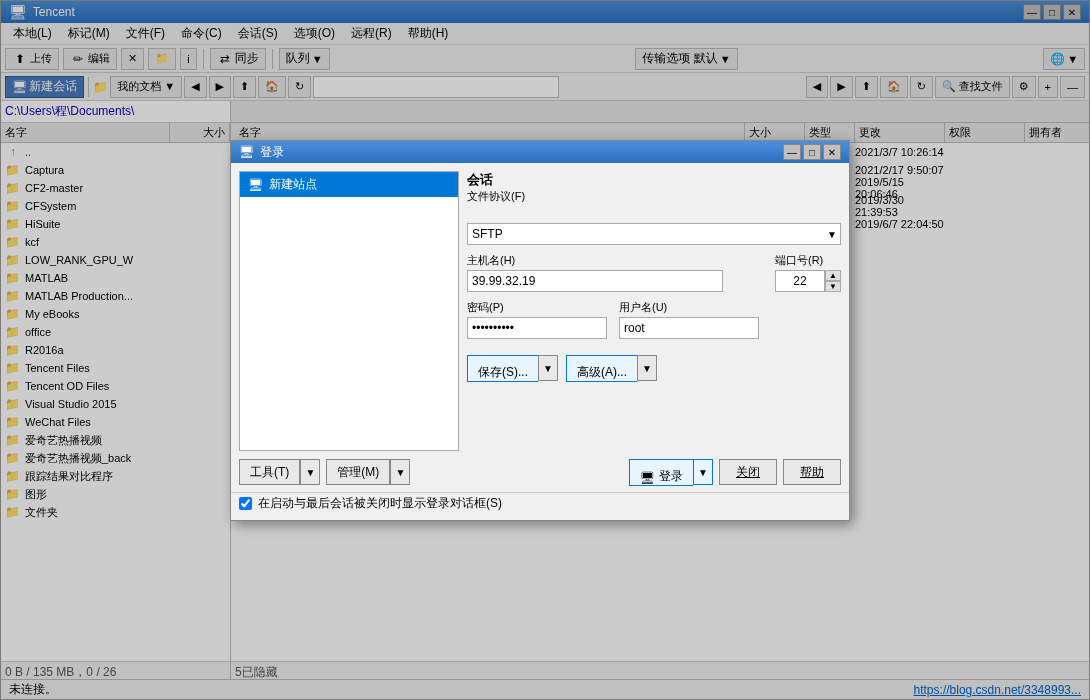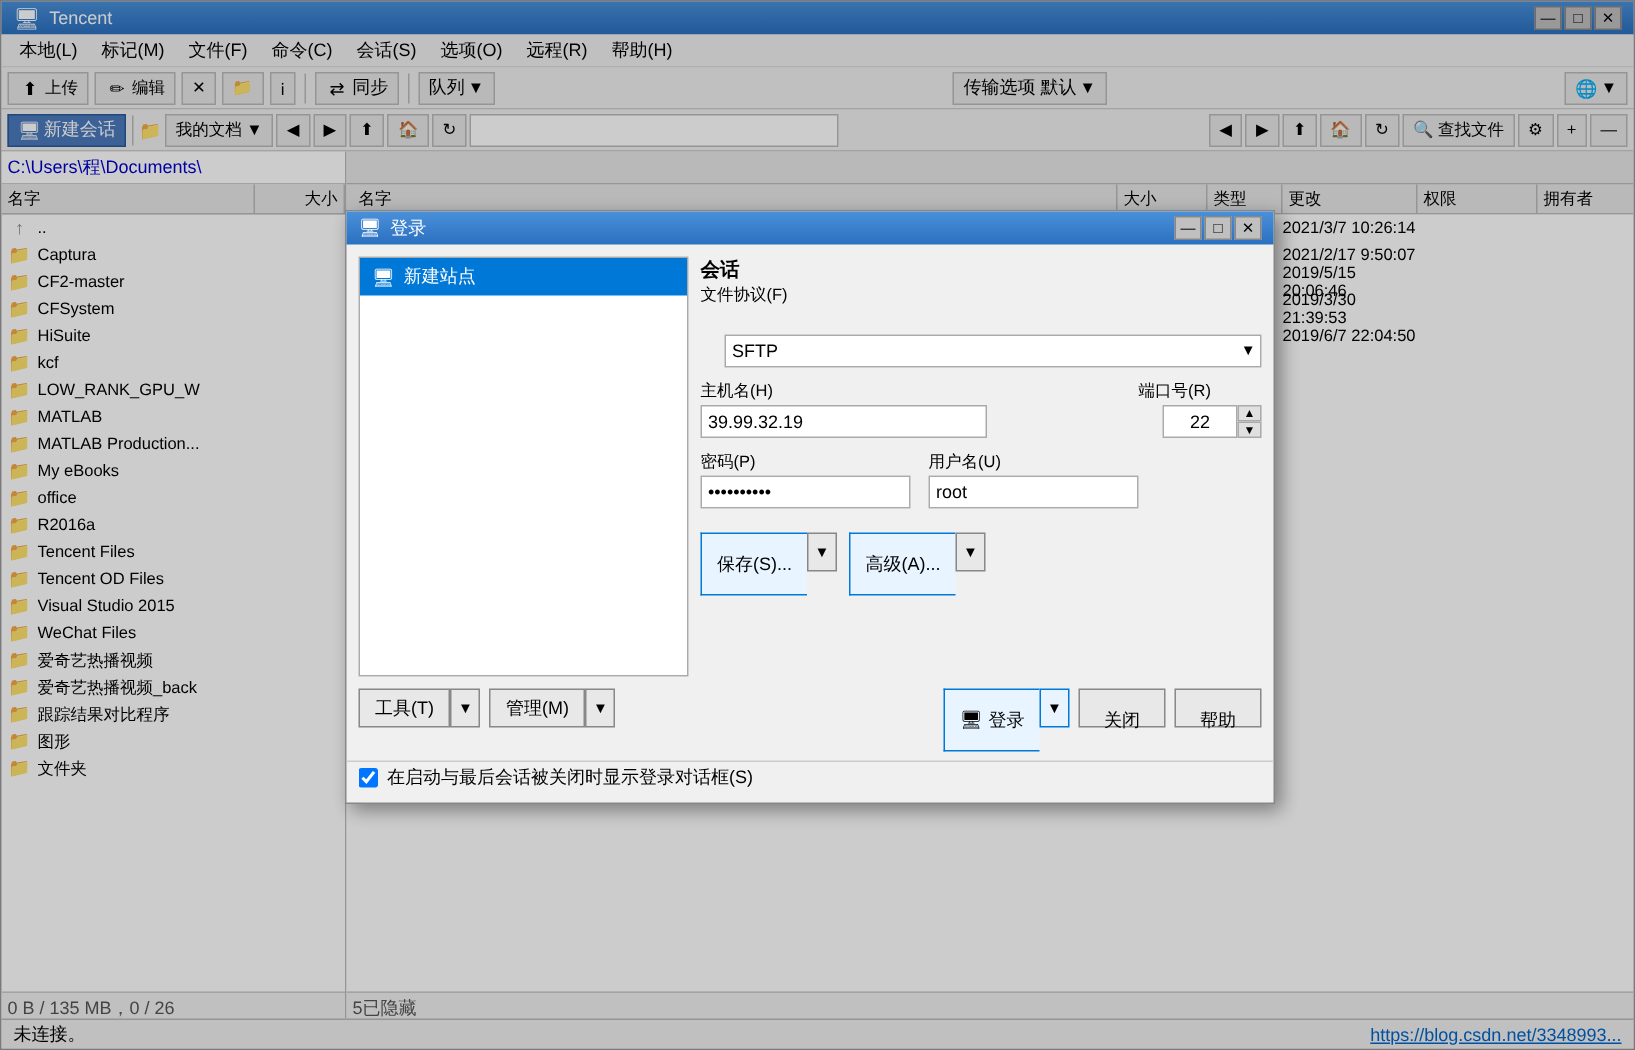--- a/index.html
+++ b/index.html
@@ -58,30 +58,30 @@
     .session-list-item.selected { background: #0078d7; color: white; }
     .session-form { flex: 1; display: flex; flex-direction: column; gap: 0; }
     .form-section-title { font-size: 13px; font-weight: bold; margin-bottom: 0; color: #000; }
     .form-group { display: flex; flex-direction: column; margin-bottom: 8px; gap: 17px; }
     .form-label { font-size: 11px; margin-bottom: 2px; color: #000; }
     .form-input { height: 22px; border: 1px solid #aaa; padding: 2px 4px; font-size: 12px; background: white; }
     .form-row { display: flex; gap: 12px; }
     .form-col { display: flex; flex-direction: column; }
     .form-col-wide { flex: 1; }
     .form-select { height: 22px; border: 1px solid #aaa; background: white; font-size: 12px; padding: 0 4px; }
-    .select-wrapper { position: relative; display: flex; margin-left: 16px; }
+    .select-wrapper { position: relative; display: flex; }
     .select-wrapper select { flex: 1; appearance: none; padding-right: 20px; }
     .select-arrow { position: absolute; right: 4px; top: 50%; transform: translateY(-50%); font-size: 10px; pointer-events: none; }
-    .spinner-wrapper { display: flex; align-items: center; margin-left: 16px; }
+    .spinner-wrapper { display: flex; align-items: center; }
     .spinner-input { width: 50px; height: 22px; border: 1px solid #aaa; text-align: center; font-size: 12px; }
     .spinner-btns { display: flex; flex-direction: column; }
     .spinner-btn { width: 16px; height: 11px; background: #e0e0e0; border: 1px solid #aaa; cursor: pointer; display: flex; align-items: center; justify-content: center; font-size: 8px; line-height: 1; }
-    .btn { height: 26px; padding: 12px 16px; border: 1px solid #888; background: #e8e8e8; cursor: pointer; font-size: 12px; display: flex; align-items: flex-start; gap: 4px; }
+    .btn { height: 26px; padding: 12px 16px; border: 1px solid #888; background: #e8e8e8; cursor: pointer; font-size: 12px; display: flex; align-items: center; gap: 4px; text-decoration: underline; }
     .btn-split { display: flex; }
-    .btn-main { height: 42px; padding: 0 10px; border: 1px solid #0078d7; background: #e8f4ff; cursor: pointer; font-size: 12px; display: flex; align-items: center; gap: 4px; border-right: none; }
+    .btn-main { height: 27px; padding: 0 10px; border: 1px solid #0078d7; background: #e8f4ff; cursor: pointer; font-size: 12px; display: flex; align-items: flex-end; gap: 4px; border-right: none; }
     .btn-dropdown { width: 20px; height: 26px; border: 1px solid #0078d7; background: #e8f4ff; cursor: pointer; display: flex; align-items: center; justify-content: center; font-size: 10px; }
     .btn-dropdown2 { width: 20px; height: 26px; border: 1px solid #888; background: #e8e8e8; cursor: pointer; display: flex; align-items: center; justify-content: center; font-size: 10px; }
     .checkbox-row { display: flex; align-items: center; gap: 6px; font-size: 11px; }
     .checkbox-row input { margin: 0; }
     .toolbar-bottom { display: flex; gap: 6px; padding: 0 8px 6px; }
     .btn-tools { height: 26px; border: 1px solid #888; background: #e8e8e8; cursor: pointer; font-size: 12px; padding: 0 10px; display: flex; align-items: center; gap: 4px; }
 
     
     ::-webkit-scrollbar { width: 14px; }
     ::-webkit-scrollbar-track { background: #f0f0f0; }
@@ -459,21 +459,21 @@
               <option>WebDAV</option>
               <option>S3</option>
             </select>
             <span class="select-arrow">▼</span>
           </div>
         </div>
 
         <div class="form-row">
           <div class="form-col form-col-wide">
             <div class="form-label">主机名(H)</div>
-            <input class="form-input" type="text" value="39.99.32.19" style="width: 191px;">
+            <input class="form-input" type="text" value="39.99.32.19" style="width: 256px;">
           </div>
           <div class="form-col">
             <div class="form-label">端口号(R)</div>
             <div class="spinner-wrapper">
               <input class="spinner-input" type="text" value="22" style="">
               <div class="spinner-btns">
                 <button class="spinner-btn">▲</button>
                 <button class="spinner-btn">▼</button>
               </div>
             </div>

